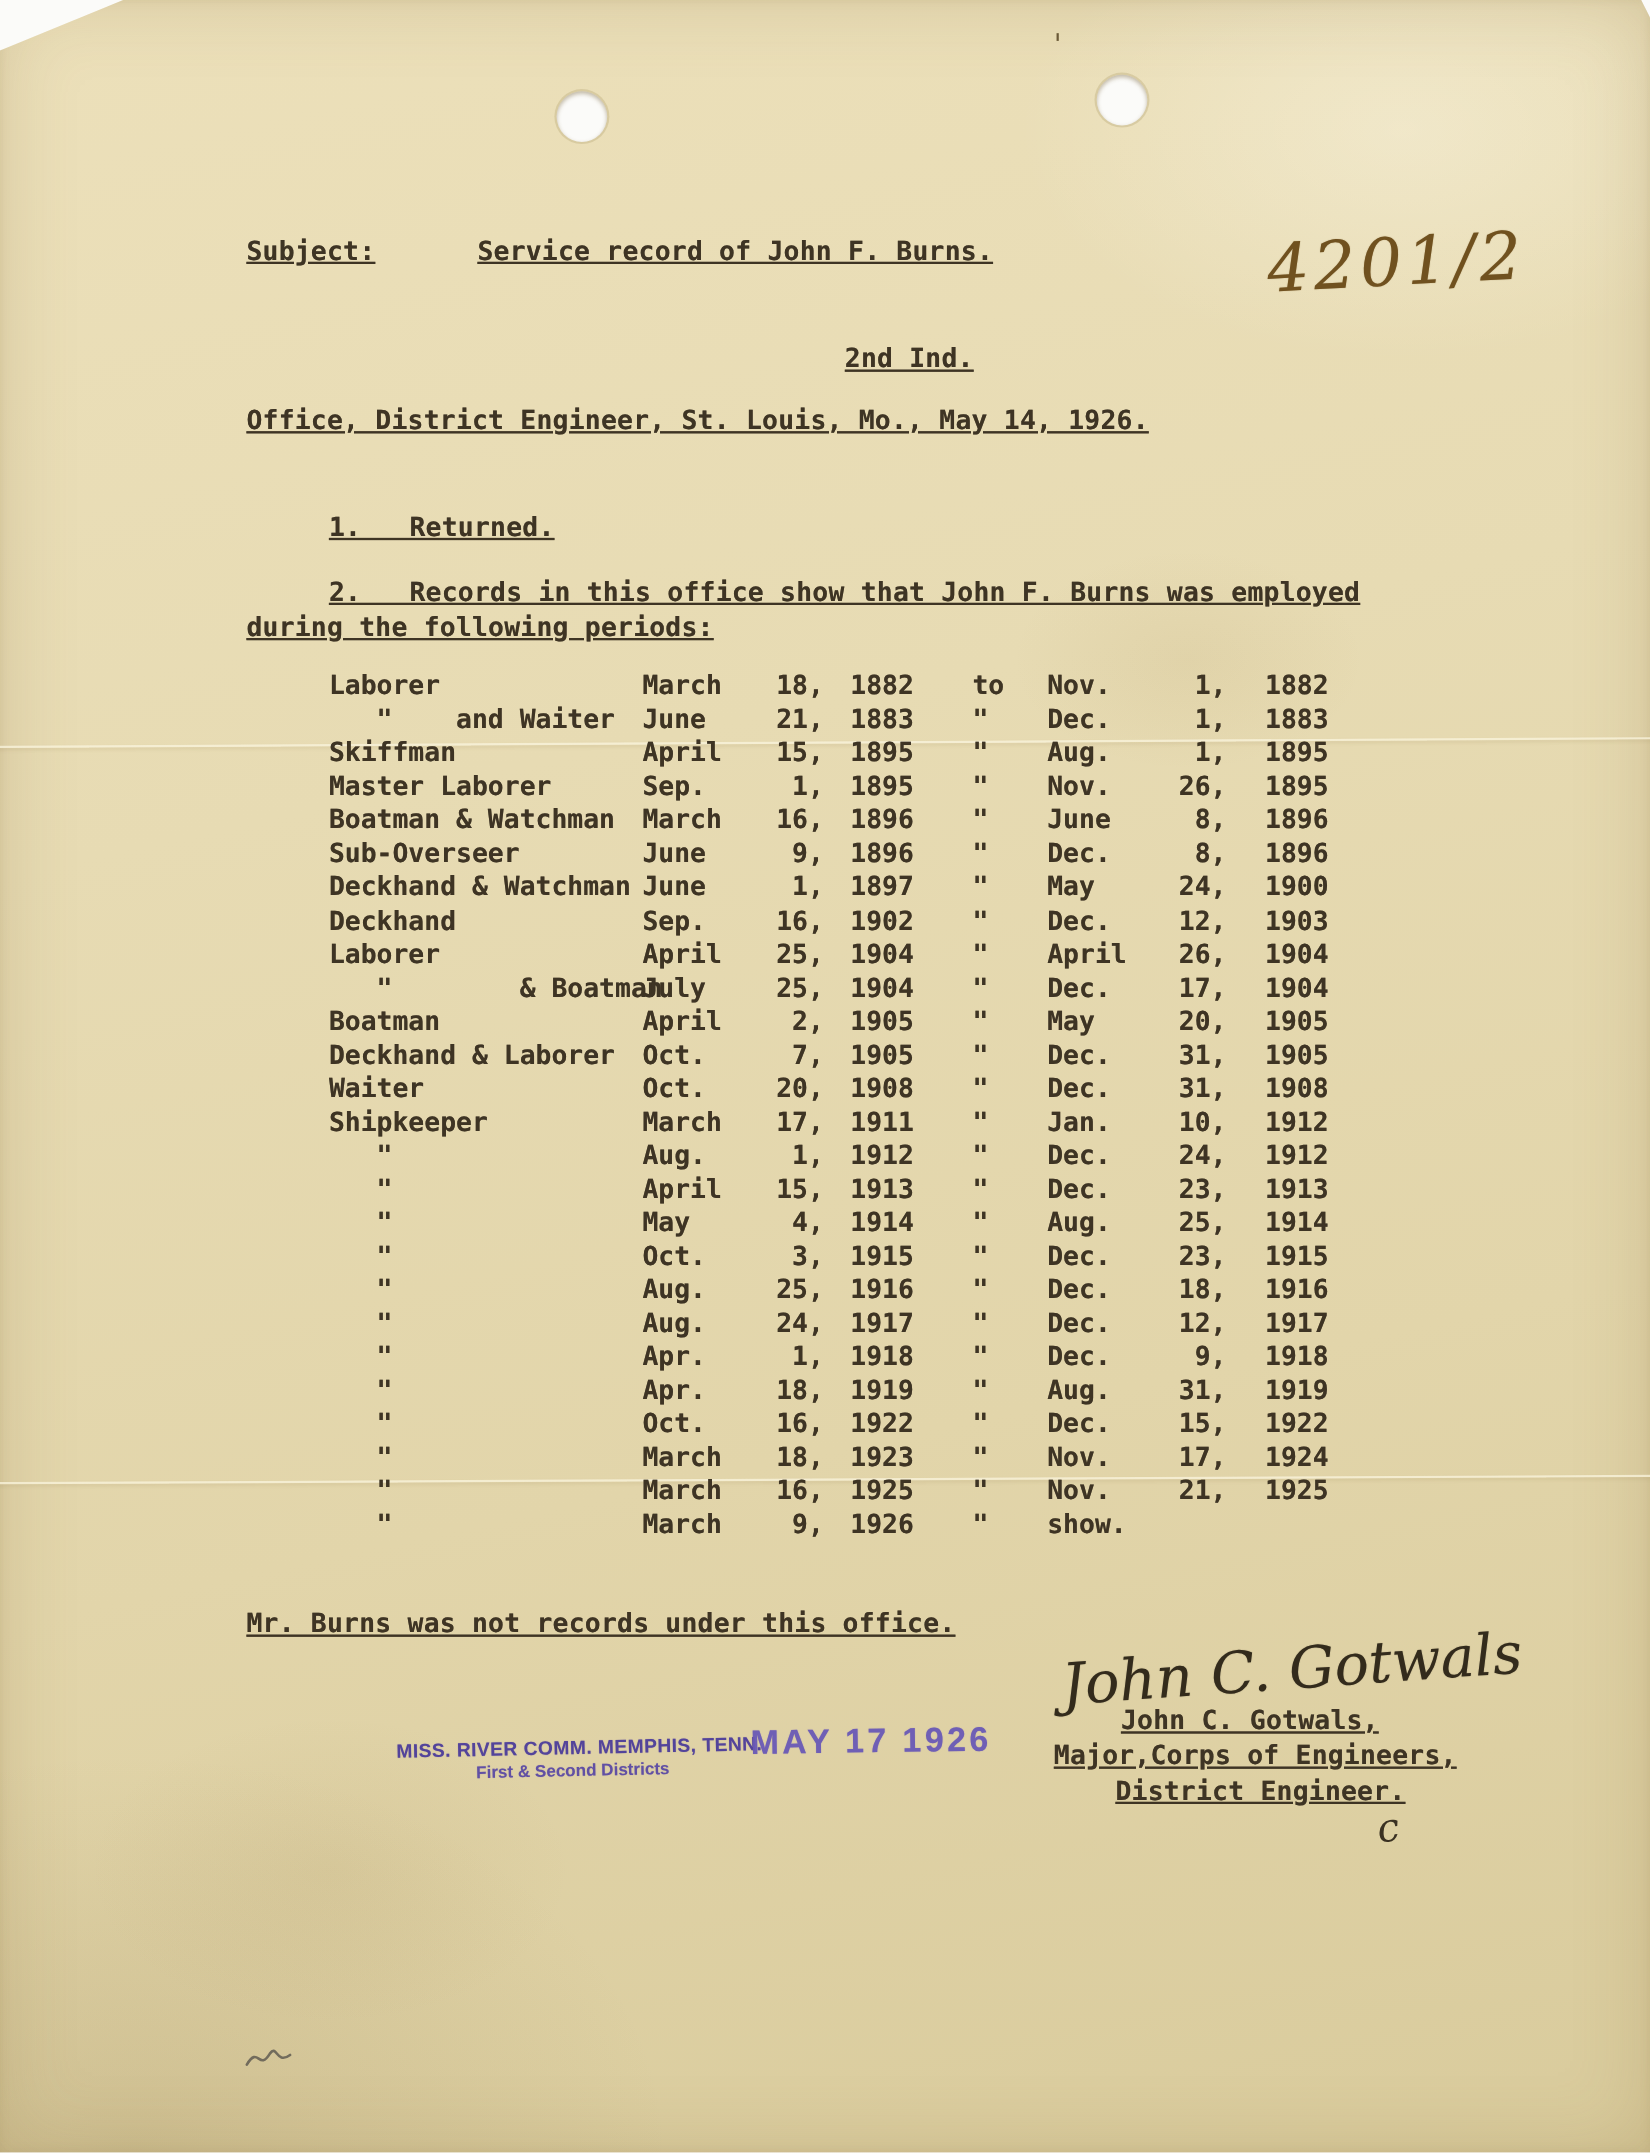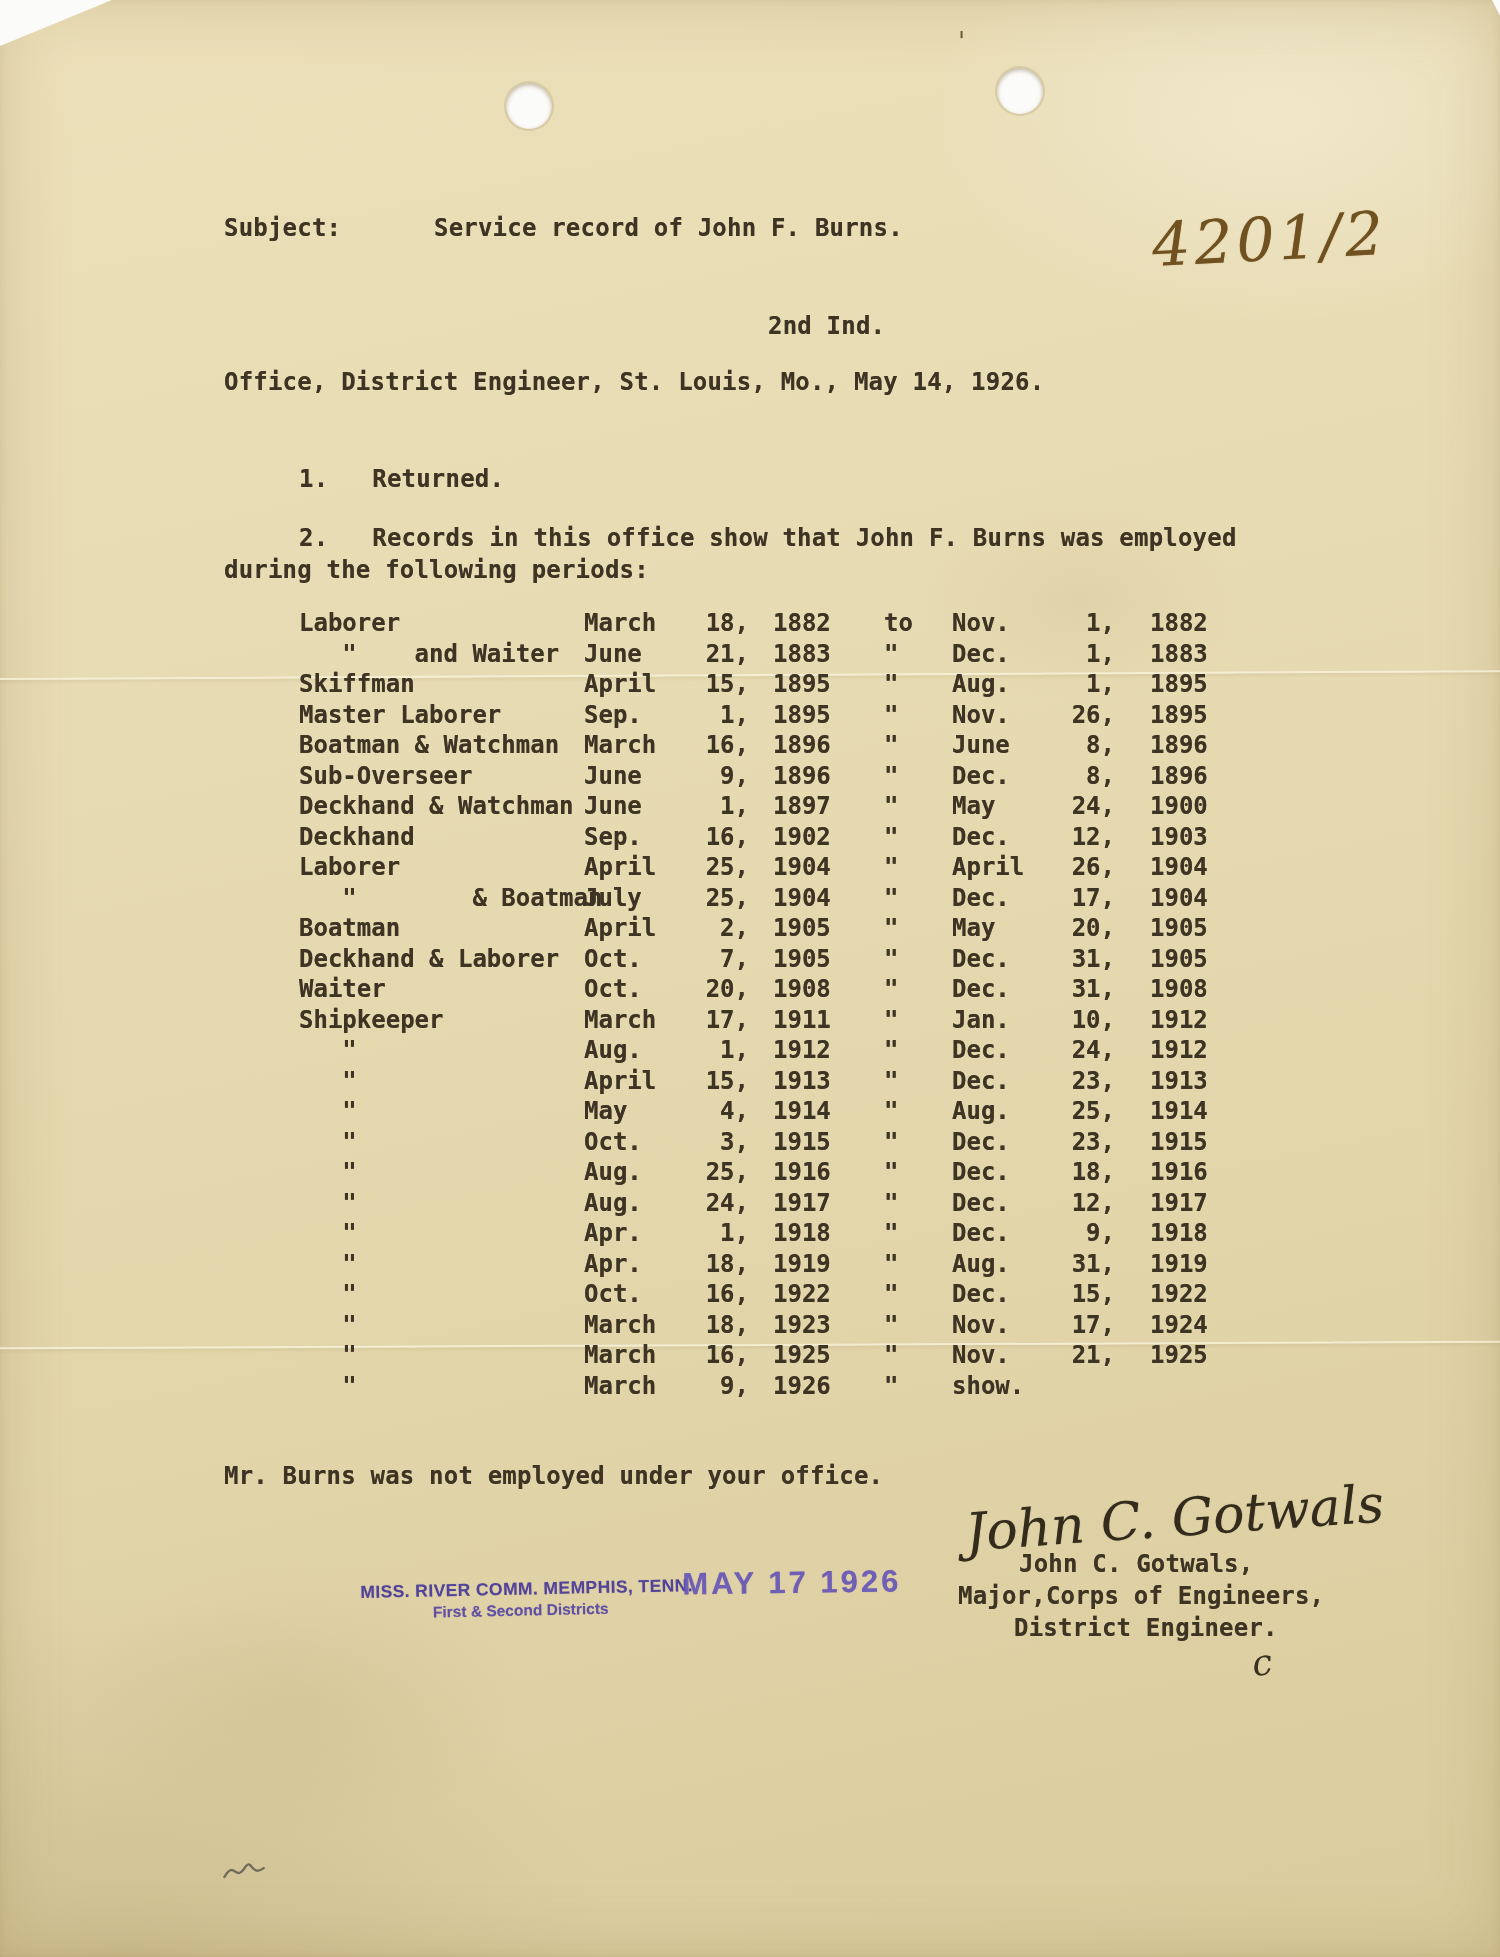--- a/index.html
+++ b/index.html
@@ -12,21 +12,21 @@
       radial-gradient(220px 140px at 300px 1700px, rgba(140,110,55,0.08), transparent),
       radial-gradient(700px 520px at 8% 100%, rgba(120,95,45,0.14), transparent 70%),
       linear-gradient(168deg,#ece0ba 0%, #e7dbb3 35%, #e2d5aa 65%, #d9cb9c 100%);
     box-shadow: inset 0 0 70px rgba(130,105,55,0.22), inset 0 0 10px rgba(140,120,70,0.15);
     clip-path: polygon(112px 0, calc(100% - 8px) 0, 100% 16px, 100% 100%, 0 100%, 0 46px);}
   .hole{position:absolute;width:46px;height:46px;border-radius:50%;background:#fbfbf9;
         box-shadow: inset 0 2px 4px rgba(120,100,60,.45), 0 0 0 2px rgba(200,185,140,.55);}
   .crease{position:absolute;left:-20px;width:1560px;height:2px;background:rgba(250,244,222,0.75);
           box-shadow:0 2px 3px rgba(150,128,80,0.18);}
   .t{position:absolute;font-size:24px;font-weight:bold;color:#3e3424;white-space:pre;
-     letter-spacing:0.2px;text-shadow:0 0 0.6px rgba(62,52,36,0.6);line-height:1.2;}
+     letter-spacing:0.2px;text-shadow:0 0 0.6px rgba(62,52,36,0.6);line-height:1.2;text-decoration:underline;}
   .hand{position:absolute;font-family:"DejaVu Serif",serif;font-style:italic;color:#6f4e1c;
         white-space:pre;}
   .file-number{font-size:60px;letter-spacing:4px;transform:rotate(-3deg);color:#70511f;
         text-shadow:0 0 1px rgba(112,81,31,.5);}
   .stray{font-size:26px;color:#6b5a38;}
   .sig-script{font-family:"DejaVu Serif",serif;font-style:italic;font-size:52px;color:#332b1c;
         transform:rotate(-4deg);white-space:pre;text-shadow:0 0 1px rgba(51,43,28,.4);}
   .sig-initial{font-family:"DejaVu Serif",serif;font-style:italic;font-size:36px;color:#3a3122;
         transform:rotate(-8deg);}
   .table{position:absolute;left:299px;top:609px;width:980px;}
@@ -365,21 +365,21 @@
           <span class="c c-m1">March</span>
           <span class="c c-d1" style="width:90px;text-align:right;display:inline-block;">9,</span>
           <span class="c c-y1">1926</span>
           <span class="c c-conj">"</span>
           <span class="c c-m2">show.</span>
           <span class="c c-d2" style="width:90px;text-align:right;display:inline-block;"></span>
           <span class="c c-y2"></span>
         </div>
       </div>
 
-    <div class="t" style="left:224px;top:1462px;">Mr. Burns was not employed under your office.</div>
+    <div class="t" style="left:224px;top:1462px;">Mr. Burns was not records under this office.</div>
 
     <div class="sig-script" style="position:absolute;left:965px;top:1488px;">John C. Gotwals</div>
     <div class="t" style="left:1019px;top:1550px;">John C. Gotwals,</div>
     <div class="t" style="left:958px;top:1582px;">Major,Corps of Engineers,</div>
     <div class="t" style="left:1014px;top:1614px;">District Engineer.</div>
     <div class="sig-initial" style="position:absolute;left:1252px;top:1642px;">c</div>
 
     <div class="stamp">
       <div class="stamp-l1">MISS. RIVER COMM. MEMPHIS, TENN.</div>
       <div class="stamp-l2">First &amp; Second Districts</div>

